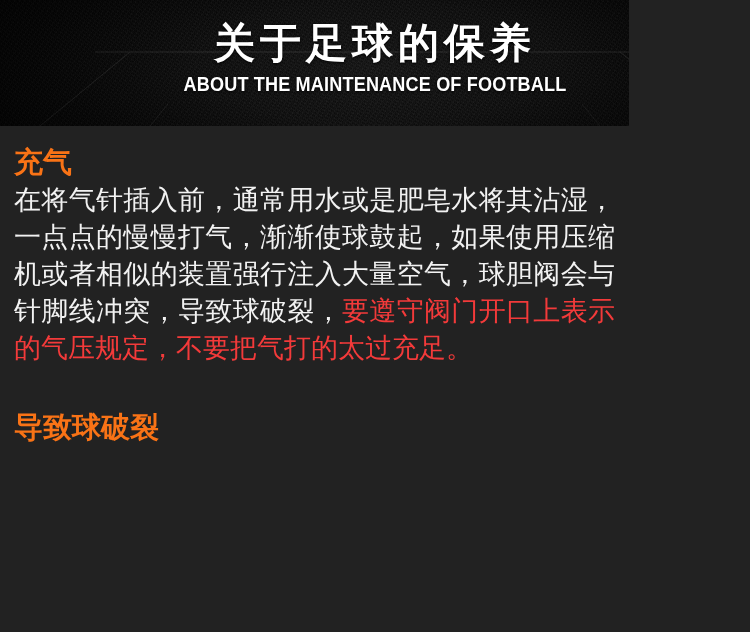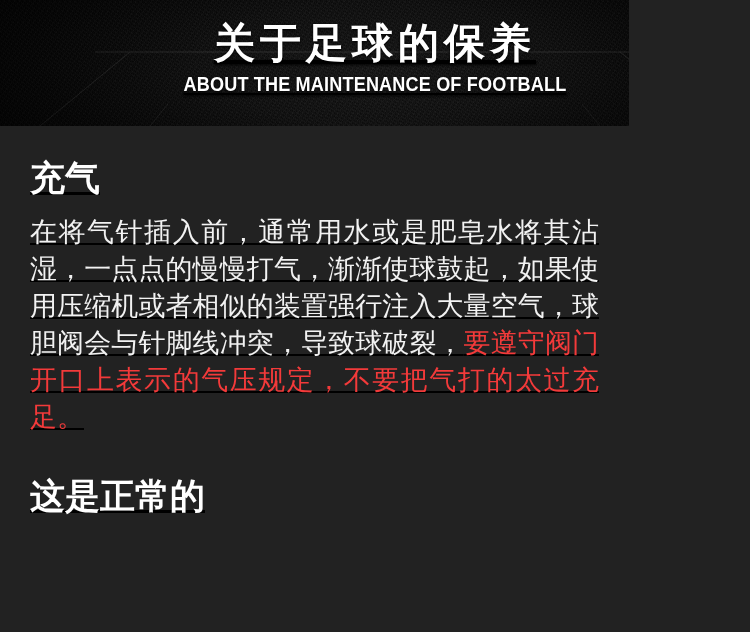--- a/index.html
+++ b/index.html
@@ -9,21 +9,20 @@
   }
   body {
     font-family: "Liberation Sans", "DejaVu Sans", sans-serif;
   }
   .page {
     position: relative;
     width: 629px;
     height: 632px;
     background: #222222;
     overflow: hidden;
-    text-decoration: underline;
   }
 
   
   .hero {
     position: relative;
     width: 750px;
     height: 126px;
     background:
       radial-gradient(ellipse 420px 150px at 50% 55%, #151515 0%, #0b0b0b 60%, #050505 100%),
       #070707;
@@ -87,32 +86,32 @@
   .content {
     padding: 0 14px;
   }
   .section {
     margin: 0;
   }
   .section + .section {
     margin-top: 24px;
   }
   .sec-heading {
-    color: #ffffff;
-    font-size: 35px;
+    color: #f97316;
+    font-size: 29px;
     font-weight: bold;
     line-height: 40px;
-    margin: 16px;
+    margin: 0;
     padding-top: 16px;
   }
   .sec-body {
     color: #f2f2f2;
     font-size: 27px;
     line-height: 37px;
-    margin: 16px;
+    margin: 0;
     text-align: justify;
     text-justify: inter-ideograph;
     letter-spacing: 0px;
   }
   .warn {
     color: #f33a3a;
   }
 </style>
 </head>
 <body>
@@ -143,17 +142,17 @@
   </div>
 
   <div class="content">
 
     <div class="section">
       <h2 class="sec-heading">充气</h2>
       <p class="sec-body"><span>在将气针插入前，通常用水或是肥皂水将其沾湿，一点点的慢慢打气，渐渐使球鼓起，如果使用压缩机或者相似的装置强行注入大量空气，球胆阀会与针脚线冲突，导致球破裂，</span><span class="warn">要遵守阀门开口上表示的气压规定，不要把气打的太过充足。</span></p>
     </div>
 
     <div class="section">
-      <h2 class="sec-heading">这是正常的</h2>
+      <h2 class="sec-heading">导致球破裂</h2>
     </div>
 
   </div>
 </div>
 
 </body></html>

